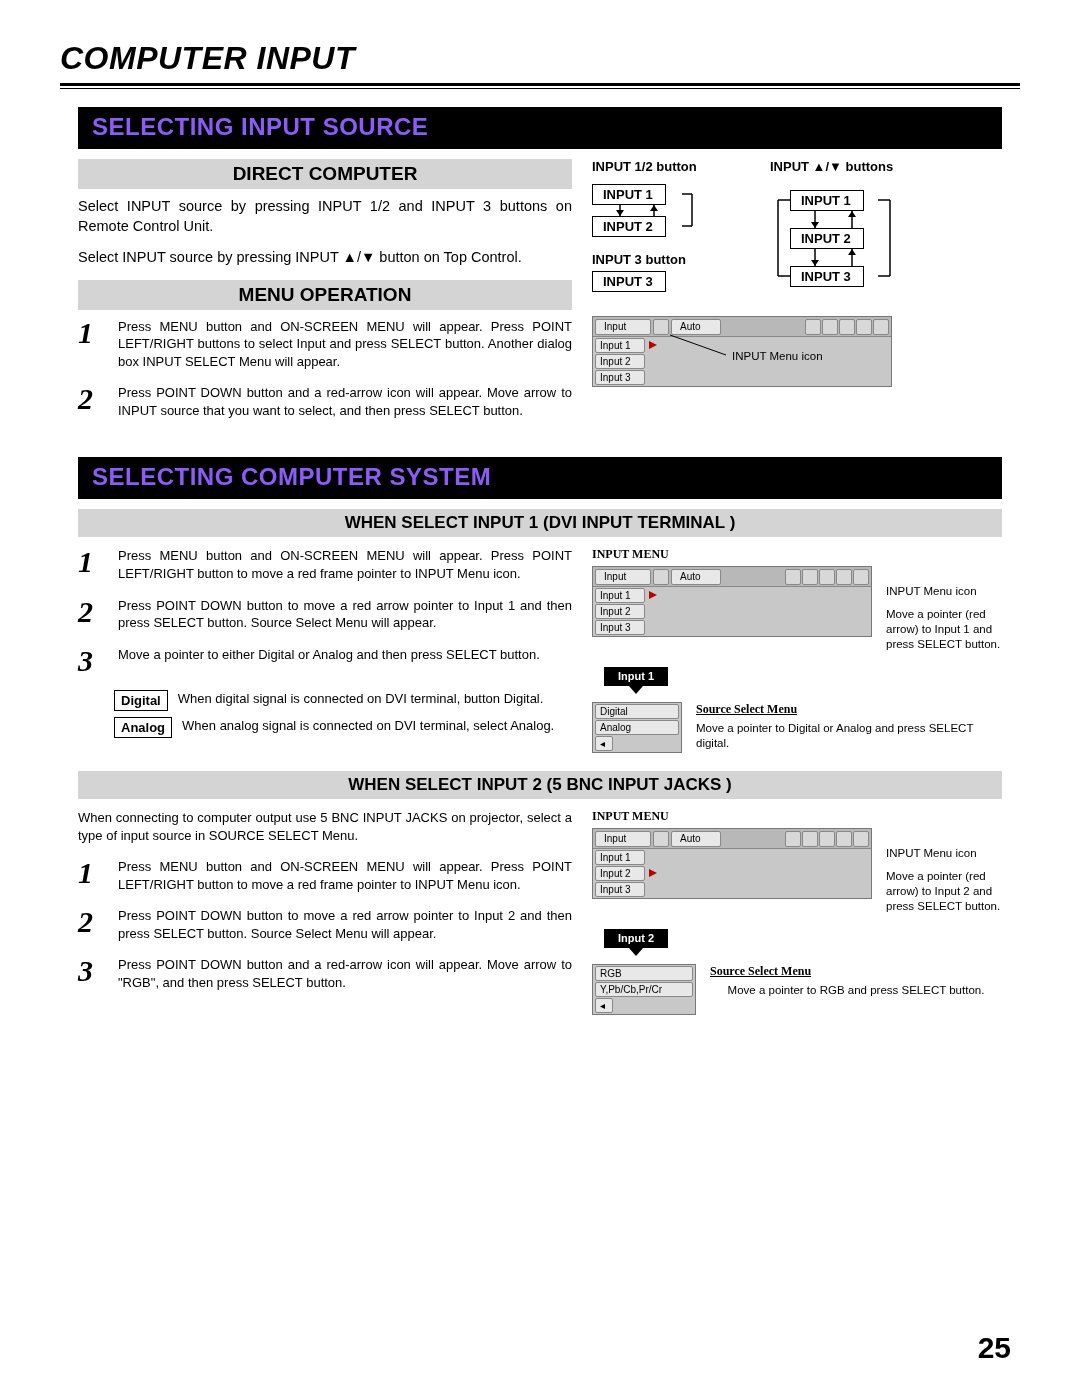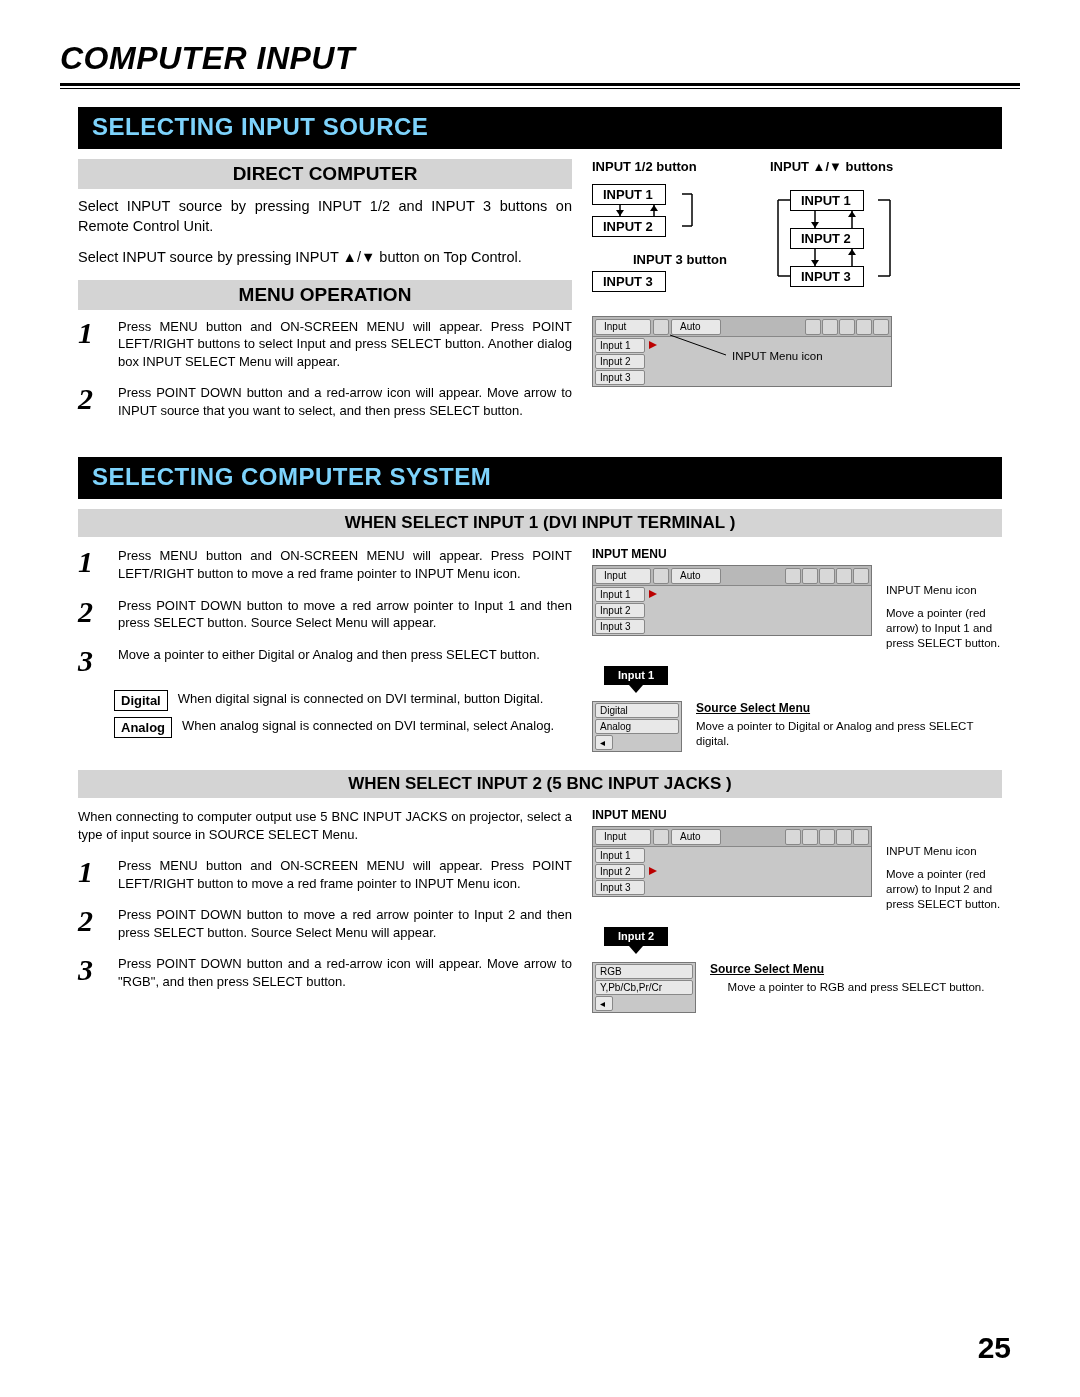--- a/index.html
+++ b/index.html
@@ -16,21 +16,21 @@
     font-size: 32px;
     font-weight: 900;
     letter-spacing: 0.5px;
     font-style: italic;
     margin-bottom: 6px;
   }
   .hr-thick { border: none; border-top: 3px solid #000; margin-bottom: 2px; }
   .hr-thin { border: none; border-top: 1px solid #000; margin-bottom: 18px; }
   .section-banner {
     background: #000;
-    color: #7dd3fc;
+    color: #8b5cf6;
     font-size: 24px;
     font-weight: 900;
     padding: 6px 14px 8px 14px;
     margin: 0 18px 10px 18px;
     letter-spacing: 0.5px;
   }
   .content-row { display: flex; gap: 20px; margin: 0 18px; }
   .left-col { flex: 1; }
   .right-col { width: 410px; flex-shrink: 0; }
   .sub-header {
@@ -143,21 +143,21 @@
     position: absolute;
     left: 2px;
     width: 0; height: 0;
     border-top: 4px solid transparent;
     border-bottom: 4px solid transparent;
     border-right: 8px solid #b00;
     transform: rotate(180deg);
   }
 
   .caption { font-size: 11.5px; line-height: 1.3; }
-  .caption-bold { font-size: 12px; font-weight: 900; }
+  .caption-bold { font-size: 12px; font-weight: 900; font-family: Liberation Serif, serif; }
 
   .source-menu {
     background: #c8c8c8;
     border: 1px solid #777;
     width: 90px;
   }
   .source-menu .menu-mock-item { font-size: 10px; }
 
   .input-tab-black {
     background: #000;
@@ -226,21 +226,21 @@
           <svg width="150" height="70" style="position:absolute;top:0;left:0;">
             <line x1="28" y1="27" x2="28" y2="38" stroke="#000" stroke-width="1.5"></line>
             <polygon points="28,38 24,32 32,32" fill="#000"></polygon>
             <line x1="62" y1="27" x2="62" y2="38" stroke="#000" stroke-width="1.5"></line>
             <polygon points="62,27 58,33 66,33" fill="#000"></polygon>
             <line x1="90" y1="16" x2="100" y2="16" stroke="#000" stroke-width="1.5"></line>
             <line x1="100" y1="16" x2="100" y2="48" stroke="#000" stroke-width="1.5"></line>
             <line x1="90" y1="48" x2="100" y2="48" stroke="#000" stroke-width="1.5"></line>
           </svg>
         </div>
-        <div class="diag-label" style="margin-top:4px;margin-left:41px;">INPUT 3 button</div>
+        <div class="diag-label" style="margin-top:4px;">INPUT 3 button</div>
         <div style="margin-top:4px;"><span class="diag-box">INPUT 3</span></div>
       </div>
 
       <div style="position:relative; width:200px;">
         <div class="diag-label">INPUT ▲/▼  buttons</div>
         <div style="position:relative; height:120px;">
           <div style="position:absolute; top:12px; left:20px;"><span class="diag-box">INPUT 1</span></div>
           <div style="position:absolute; top:50px; left:20px;"><span class="diag-box">INPUT 2</span></div>
           <div style="position:absolute; top:88px; left:20px;"><span class="diag-box">INPUT 3</span></div>
           <svg width="200" height="120" style="position:absolute;top:0;left:0;">

